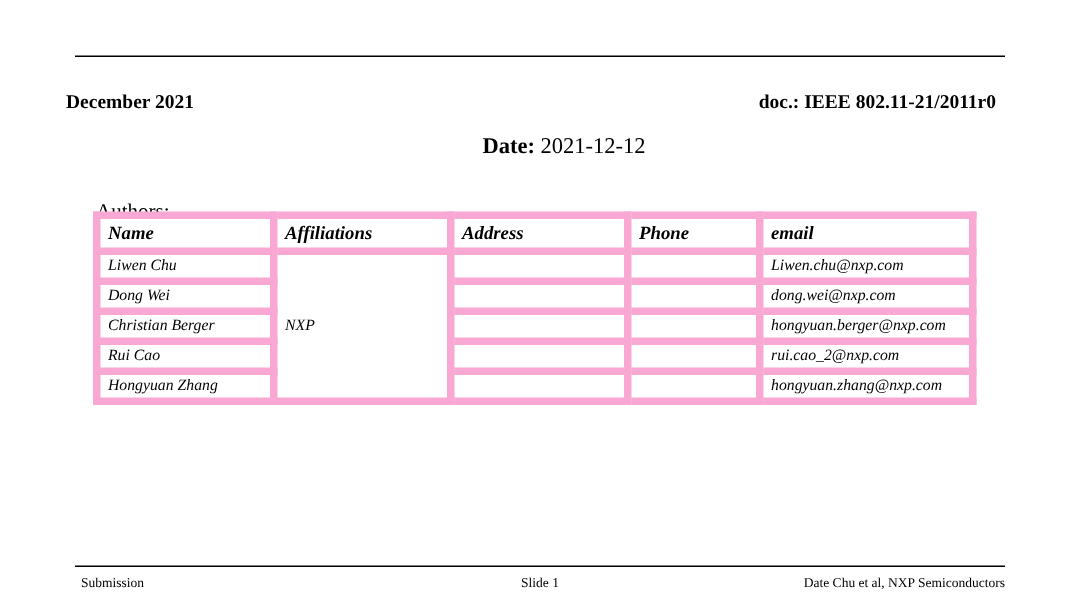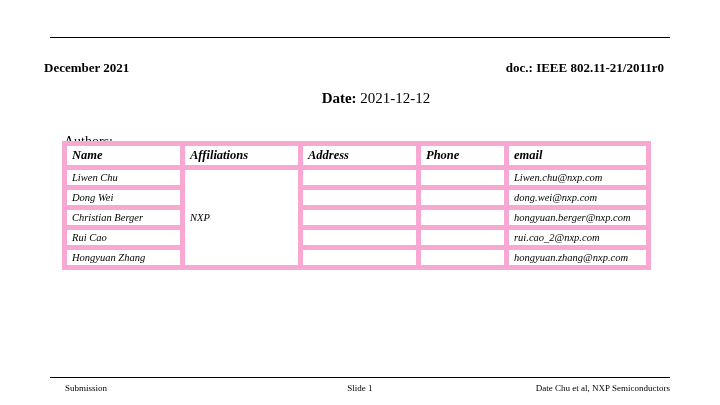--- a/index.html
+++ b/index.html
@@ -144,21 +144,21 @@
     position: absolute;
     left: 50px;
     top: 383px;
     width: 620px;
     height: 14px;
     font-size: 9px;
     font-family: "Liberation Serif", serif;
   }
   .footer-left {
     position: absolute;
-    left: 15px;
+    left: 4px;
     top: 0;
   }
   .footer-center {
     position: absolute;
     left: 0;
     top: 0;
     width: 620px;
     text-align: center;
   }
   .footer-right {

